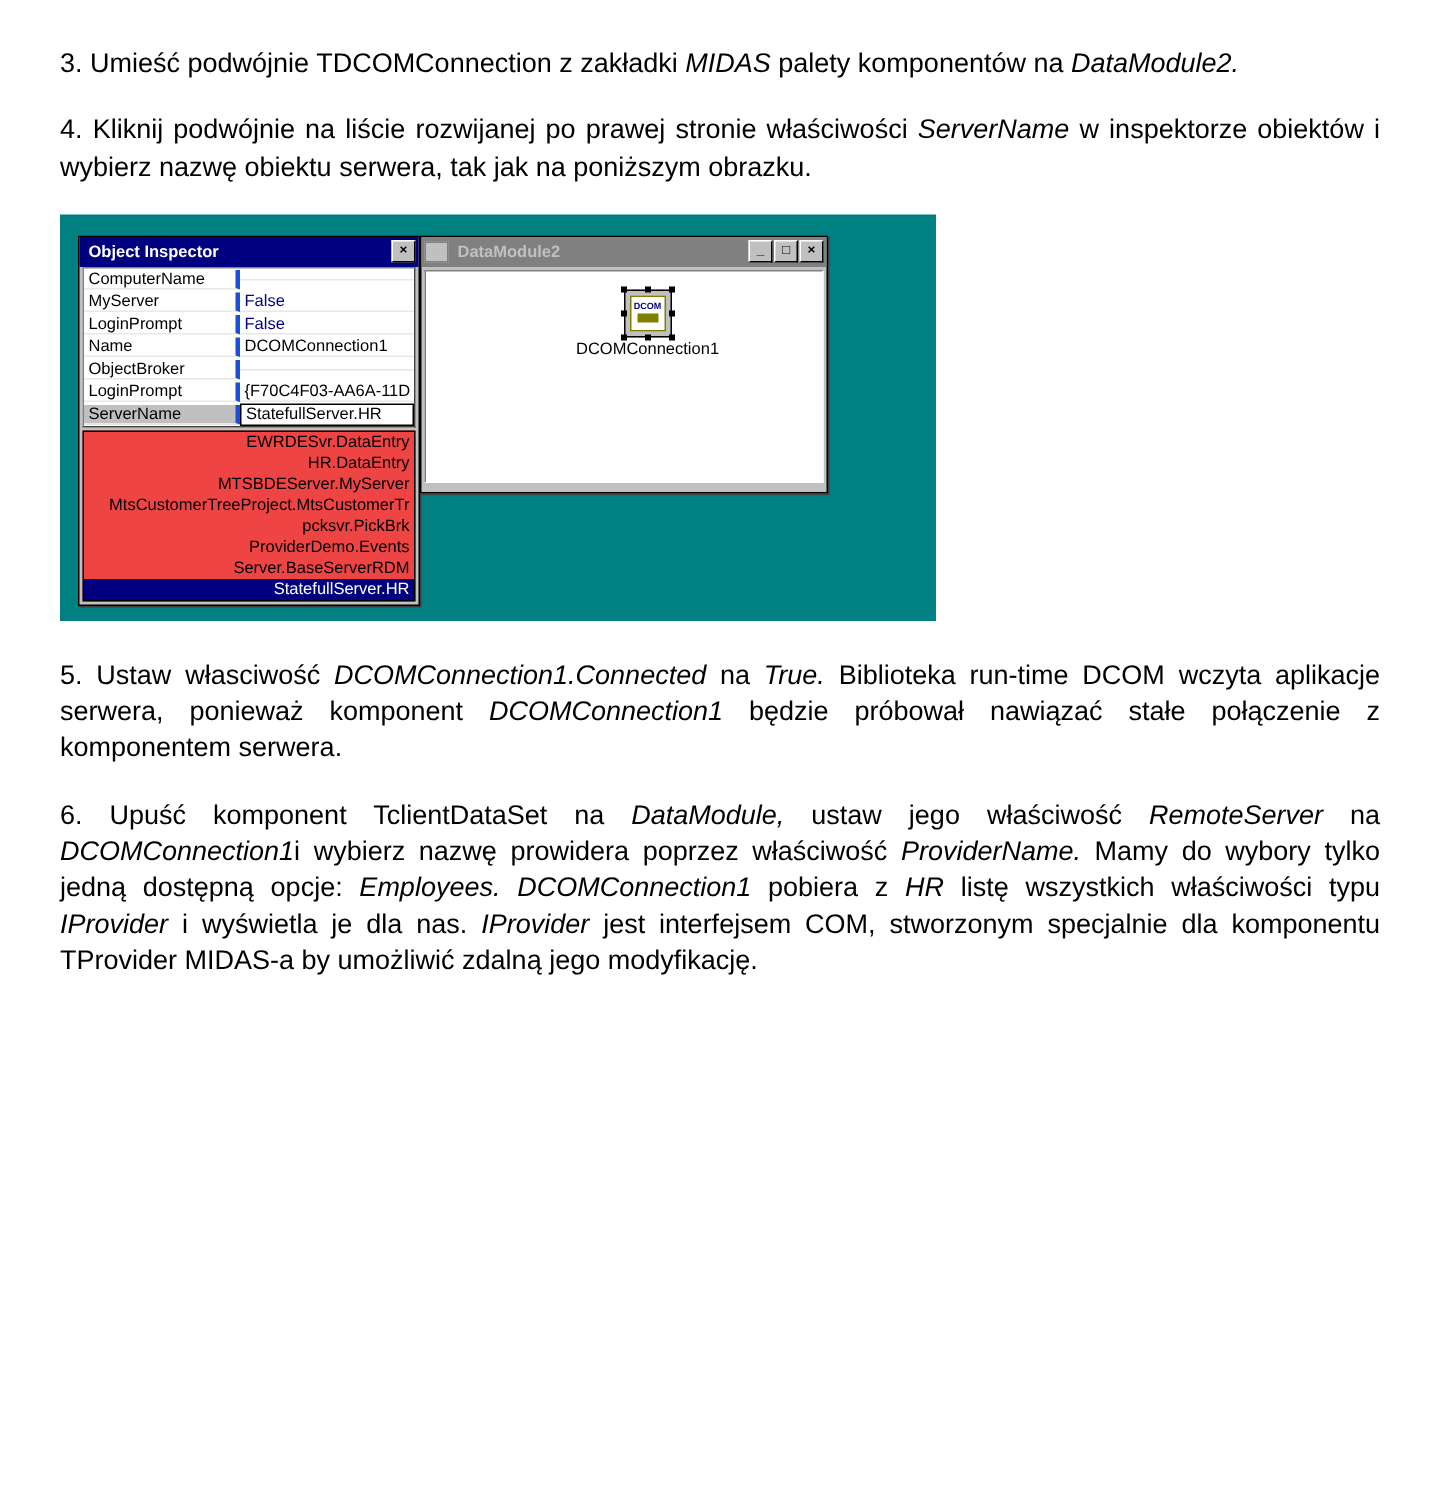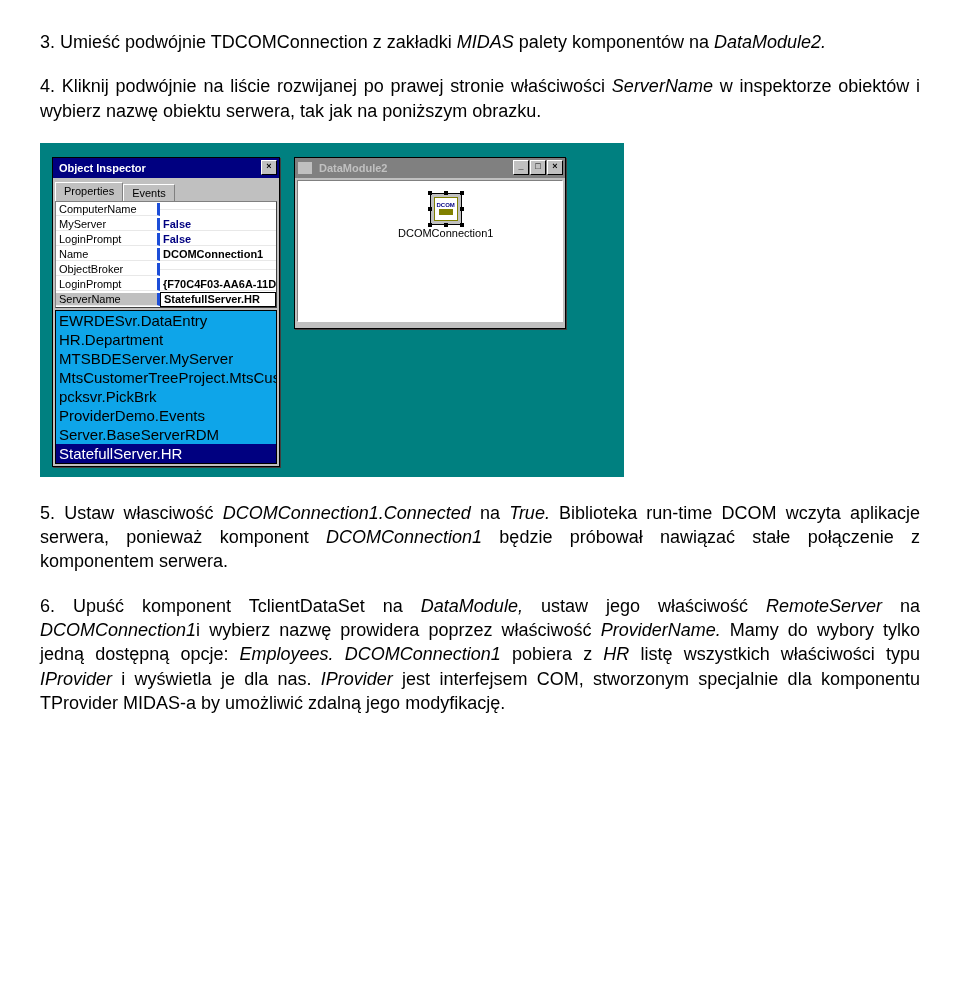--- a/index.html
+++ b/index.html
@@ -14,21 +14,20 @@
   .para {
     margin-bottom: 20px;
     text-align: justify;
     line-height: 1.35;
   }
   .italic { font-style: italic; }
   .screenshot {
     background: #008080;
     padding: 14px 12px 10px 12px;
     display: flex;
-    gap: 14px;
     margin: 10px 0 24px 0;
     width: 560px;
   }
   .window {
     background: #c0c0c0;
     border: 1px solid #000;
     box-shadow: 1px 1px 0 #404040;
     font-family: "MS Sans Serif", Tahoma, Arial, sans-serif;
     font-size: 11px;
   }
@@ -118,31 +117,31 @@
     white-space: nowrap;
     overflow: hidden;
   }
   .propval {
     flex: 1;
     padding-left: 3px;
     color: #000080;
     border-bottom: 1px solid #e8e8e8;
     white-space: nowrap;
     overflow: hidden;
-    font-weight: bold;
   }
   .propval.black { color: #000; }
   .proprow.selected { background: #fff; }
   .proprow.selected .propname { background: #c0c0c0; }
   .proprow.selected .propval { background: #fff; border: 1px solid #000; height: 13px; }
   .dropdown {
     margin: 0 2px 2px 2px;
-    background: #0ea5e9;
+    background: #ef4444;
     border: 1px solid #000;
-    font-size: 15px;
+    font-size: 11px;
+    text-align: right;
   }
   .dditem {
     padding: 1px 3px;
     white-space: nowrap;
     overflow: hidden;
   }
   .dditem.selected {
     background: #000080;
     color: #fff;
   }
@@ -210,24 +209,20 @@
   <span>4. </span><span>Kliknij podwójnie na liście rozwijanej po prawej stronie właściwości </span><span class="italic">ServerName</span><span> w inspektorze obiektów i wybierz nazwę obiektu serwera, tak jak na poniższym obrazku.</span>
 </div>
 
 <div class="screenshot">
 
   <div class="window inspector">
     <div class="titlebar active">
       <span class="titletext">Object Inspector</span>
       <div class="winbtn">×</div>
     </div>
-    <div class="tabs">
-      <div class="tab"><span>Properties</span></div>
-      <div class="tab inactive"><span>Events</span></div>
-    </div>
     <div class="propgrid">
       <div class="proprow">
           <div class="propname">ComputerName</div>
           <div class="propval"></div>
         </div>
       <div class="proprow">
           <div class="propname">MyServer</div>
           <div class="propval">False</div>
         </div>
       <div class="proprow">
@@ -246,21 +241,21 @@
           <div class="propname">LoginPrompt</div>
           <div class="propval black">{F70C4F03-AA6A-11D</div>
         </div>
       <div class="proprow selected">
           <div class="propname">ServerName</div>
           <div class="propval black">StatefullServer.HR</div>
         </div>
     </div>
     <div class="dropdown">
       <div class="dditem">EWRDESvr.DataEntry</div>
-      <div class="dditem">HR.Department</div>
+      <div class="dditem">HR.DataEntry</div>
       <div class="dditem">MTSBDEServer.MyServer</div>
       <div class="dditem">MtsCustomerTreeProject.MtsCustomerTr</div>
       <div class="dditem">pcksvr.PickBrk</div>
       <div class="dditem">ProviderDemo.Events</div>
       <div class="dditem">Server.BaseServerRDM</div>
       <div class="dditem selected">StatefullServer.HR</div>
     </div>
   </div>
 
   <div class="window dmwin">

